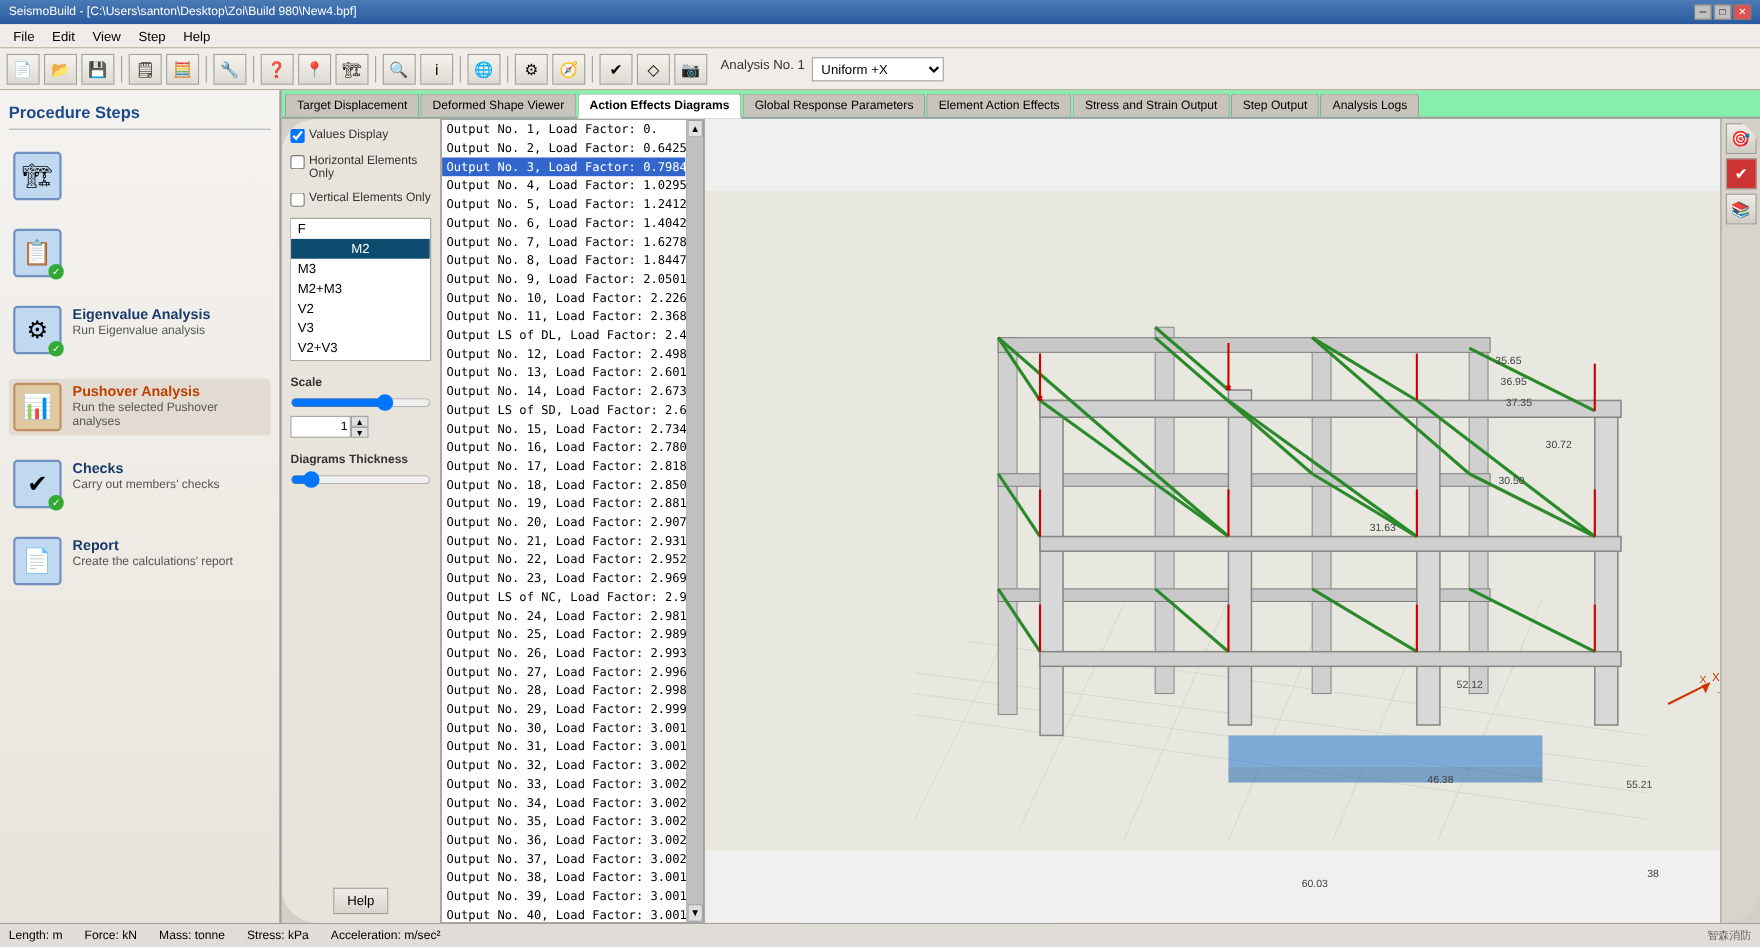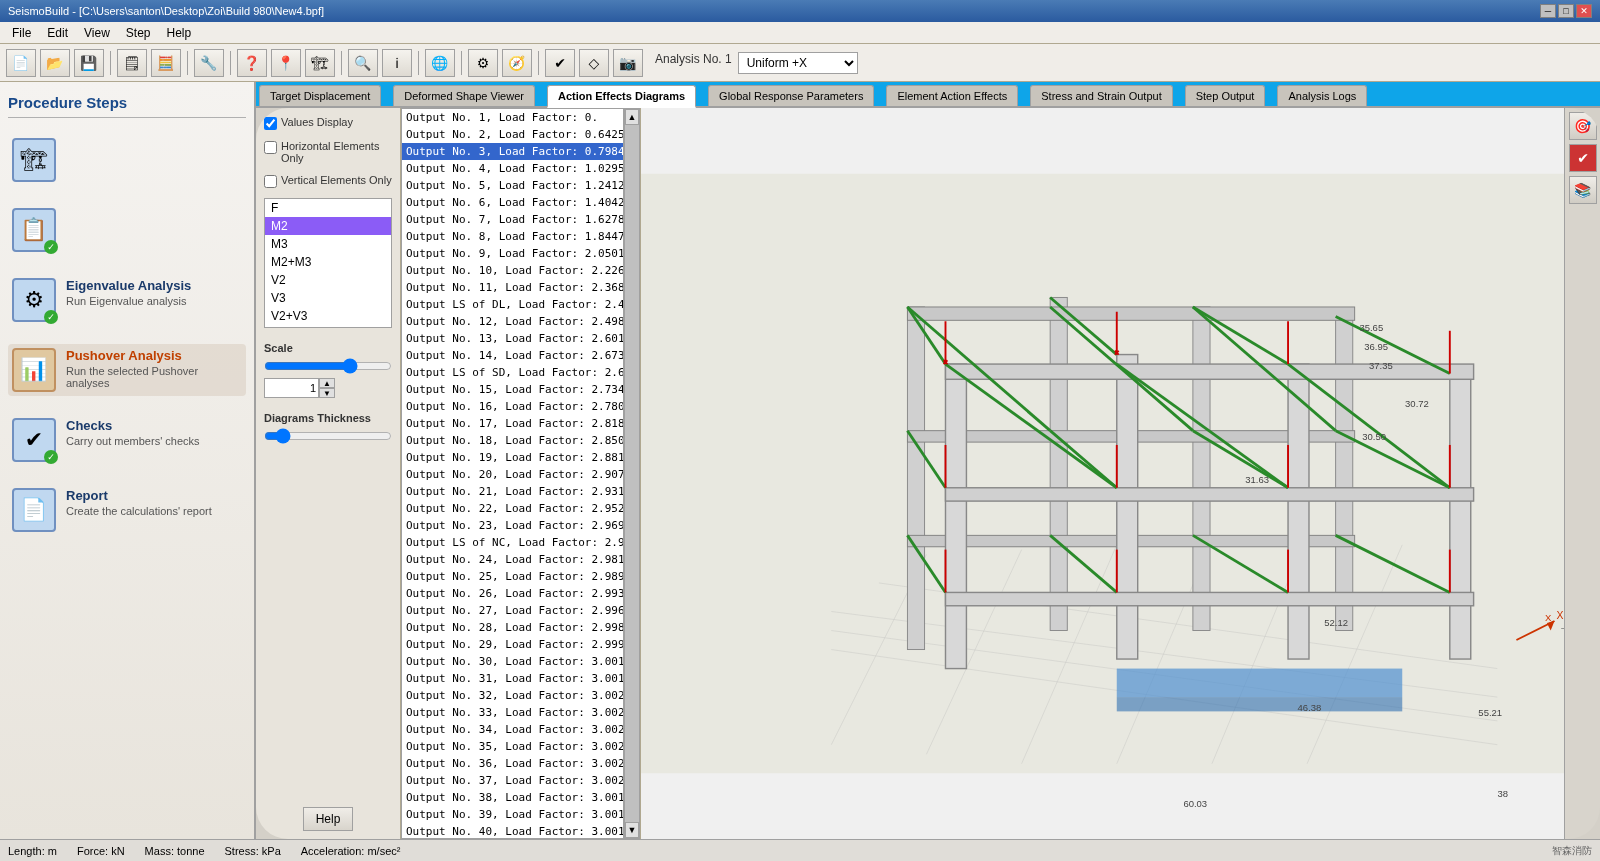--- a/index.html
+++ b/index.html
@@ -119,25 +119,25 @@
     
     .right-panel {
       flex: 1;
       display: flex;
       flex-direction: column;
       overflow: hidden;
     }
 
     
     .tabs-bar {
-      background: #0ea5e9;
+      background: #86efac;
       border-bottom: 2px solid #a0a0a0;
       display: flex;
       padding: 3px 3px 0;
-      gap: 12px;
+      gap: 1px;
     }
     .tab {
       padding: 4px 10px;
       background: #c8c4bc;
       border: 1px solid #a0a0a0;
       border-bottom: none;
       cursor: pointer;
       font-size: 11px;
       border-radius: 3px 3px 0 0;
     }
@@ -176,21 +176,21 @@
       border: 1px solid #a0a0a0;
       background: white;
       height: 130px;
       overflow-y: auto;
     }
     .list-item {
       padding: 2px 6px;
       font-size: 12px;
       cursor: pointer;
     }
-    .list-item.selected { background: #8b5cf6; color: white; }
+    .list-item.selected { background: #0c4a6e; color: white; text-align: center; }
     .section-label { font-size: 11px; color: #333; font-weight: bold; margin-top: 4px; }
     .slider-container {
       display: flex; flex-direction: column; gap: 4px;
     }
     input[type=range] { width: 100%; }
     .number-input-container {
       display: flex; align-items: center; gap: 0;
     }
     .number-input {
       width: 55px; height: 20px;

